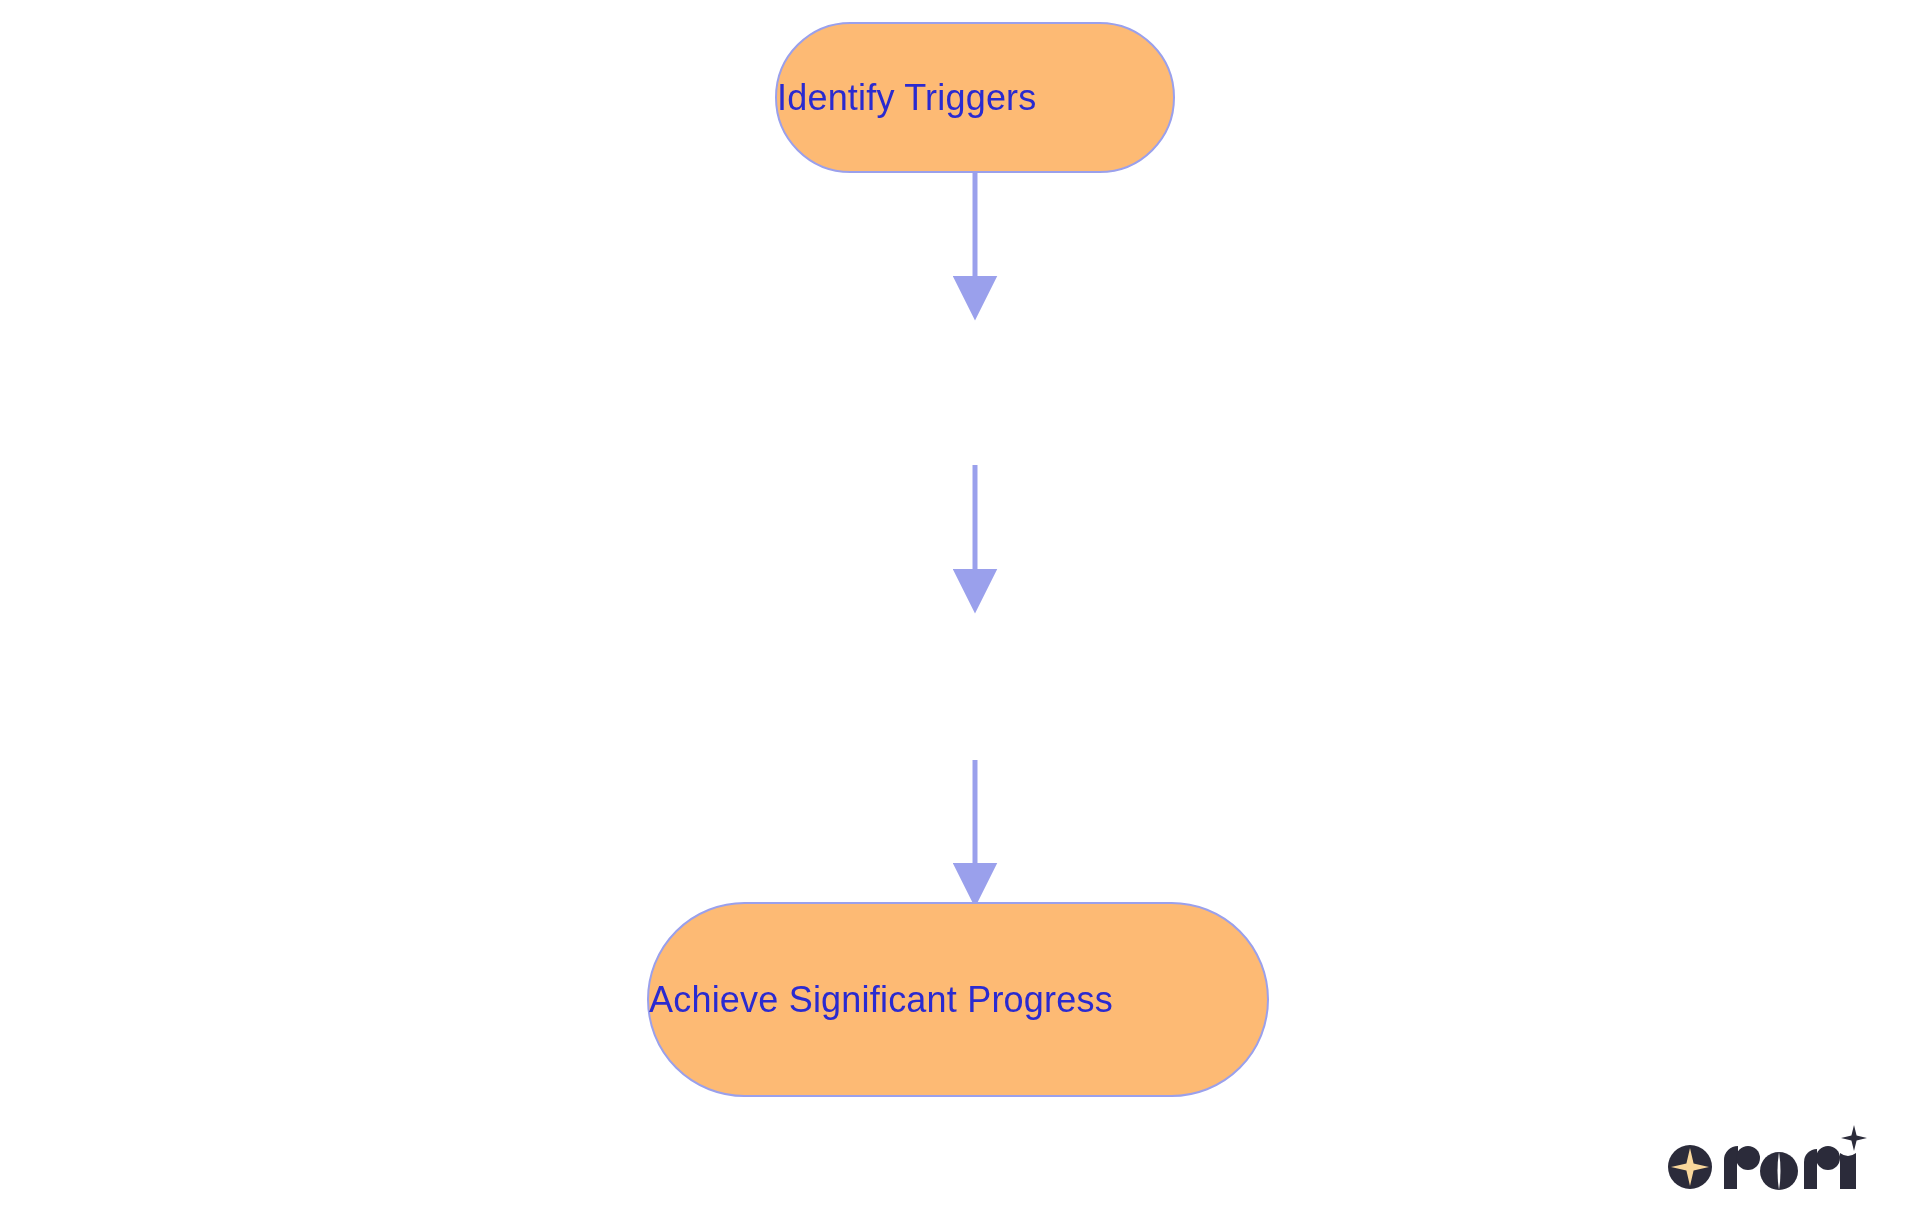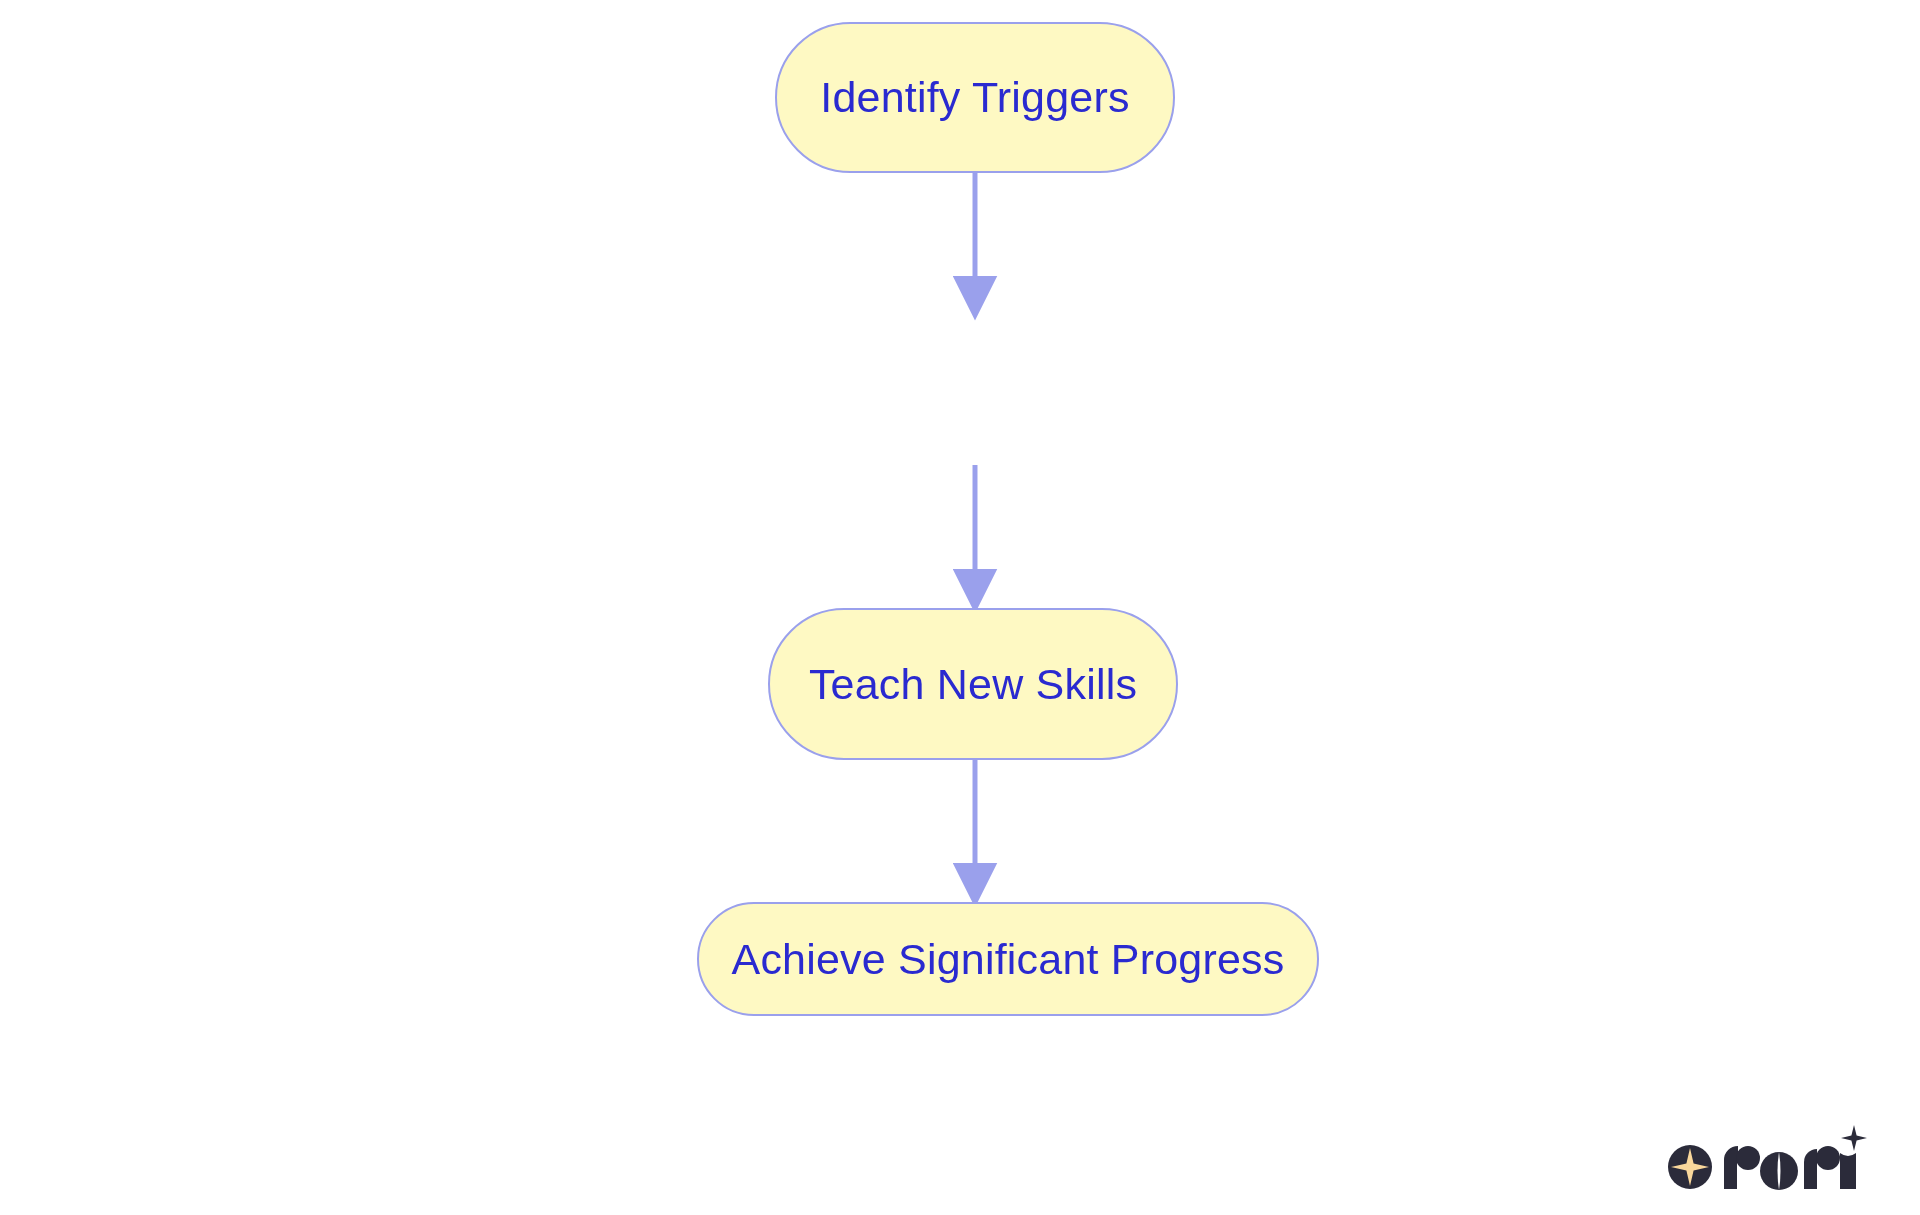--- a/index.html
+++ b/index.html
@@ -28,42 +28,42 @@
     width: 1920px;
     height: 1215px;
     pointer-events: none;
   }
 
   .node {
     position: absolute;
     box-sizing: border-box;
     display: flex;
     align-items: center;
-    justify-content: center;
-    background: #fef9c3;
+    justify-content: flex-start;
+    background: #fdba74;
     border: 2px solid #9aa0ec;
     border-radius: 999px;
     color: #2a2ad0;
-    font-size: 43px;
+    font-size: 36px;
     font-weight: 400;
     letter-spacing: 0.2px;
     white-space: nowrap;
     line-height: 1;
   }
 
   .node-label {
     color: #2a2ad0;
     pointer-events: none;
   }
 
   
   #node-0 { left: 775px;  top: 22px;   width: 400px; height: 151px; }
   #node-1 { left: 683px;  top: 315px;  width: 565px; height: 150px; }
   #node-2 { left: 768px;  top: 608px;  width: 410px; height: 152px; }
-  #node-3 { left: 697px;  top: 902px;  width: 622px; height: 114px; }
+  #node-3 { left: 647px;  top: 902px;  width: 622px; height: 195px; }
 
   
   #brand-logo {
     position: absolute;
     left: 1668px;
     top: 1122px;
     width: 200px;
     height: 72px;
   }
 </style>
@@ -90,23 +90,20 @@
     <g>
       <line x1="975" y1="760" x2="975" y2="885" stroke="#9aa0ec" stroke-width="5" marker-end="url(#arrowhead)"></line>
     </g>
   </svg>
 
   <div class="node" id="node-0">
     <span class="node-label">Identify Triggers</span>
   </div>
 
 
-  <div class="node" id="node-2">
-    <span class="node-label">Teach New Skills</span>
-  </div>
 
   <div class="node" id="node-3">
     <span class="node-label">Achieve Significant Progress</span>
   </div>
 
   <svg id="brand-logo" viewBox="0 0 200 72" xmlns="http://www.w3.org/2000/svg">
 
     <g>
       <circle cx="22" cy="45" r="22" fill="#2b2b3a"></circle>
       <path d="M22 26 L25.6 41.4 L41 45 L25.6 48.6 L22 64 L18.4 48.6 L3 45 L18.4 41.4 Z" fill="#f9d79b"></path>

